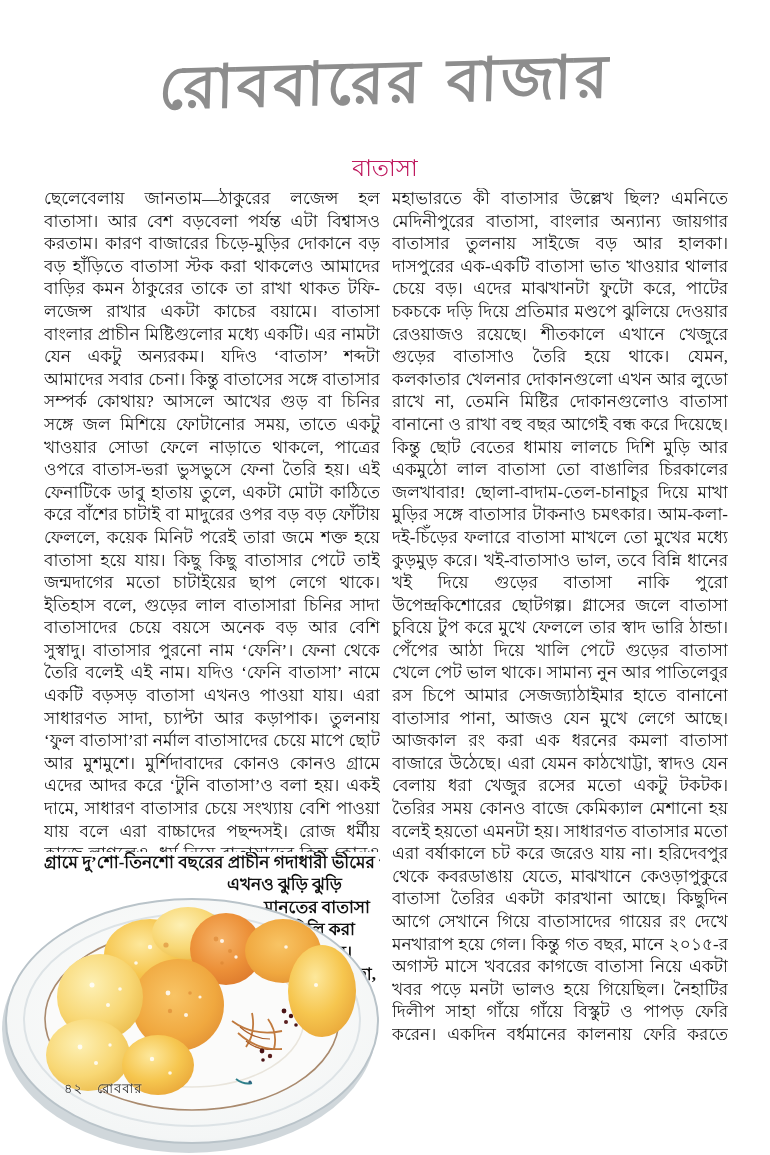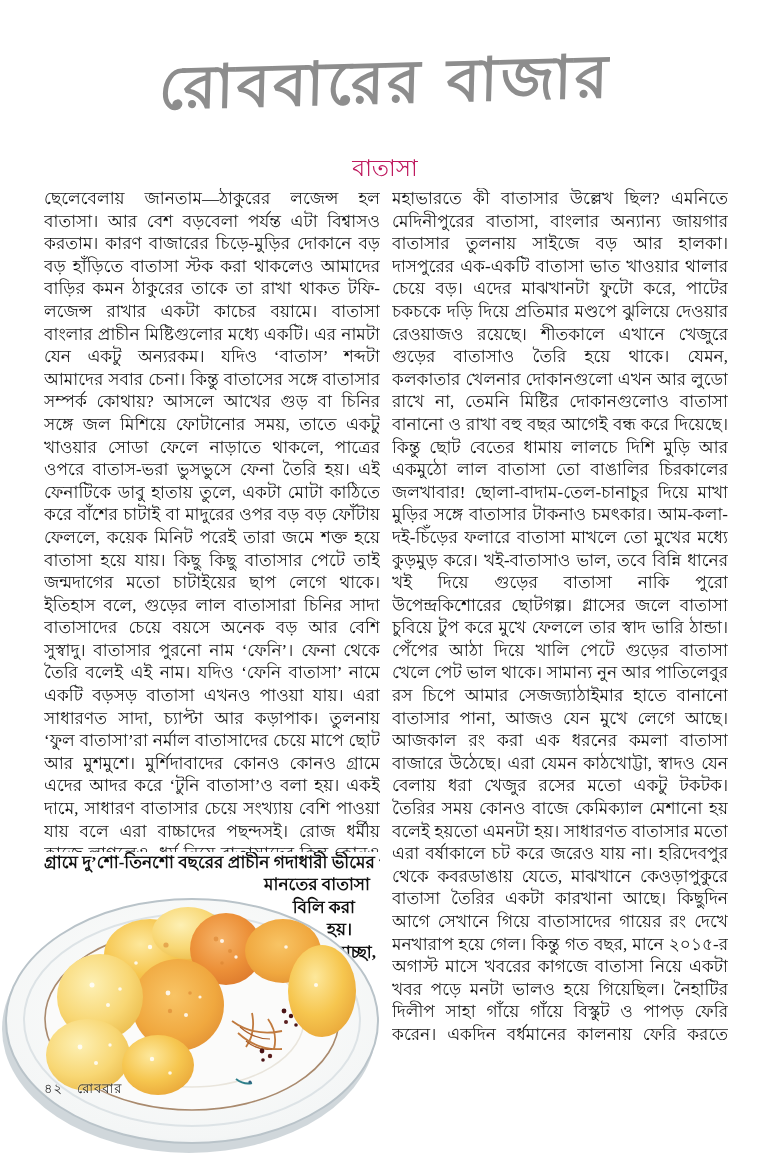--- a/index.html
+++ b/index.html
@@ -70,21 +70,21 @@
     font-weight:700;
     color:#0d0d0d;
   }
   
   .photo {
     position:absolute; left:0; top:893px;
     width:394px; height:262px;
   }
   .photo svg { display:block; }
   .photo-caption {
-    position:absolute; left:44px; top:186px;
+    position:absolute; left:64px; top:186px;
     font-size:13px; color:#1c1c1c;
     letter-spacing:1px;
     display:flex; gap:14px;
     text-shadow:0 0 2px #ffffff;
   }
 </style>
 </head>
 <body>
 
 <div class="page">
@@ -94,20 +94,21 @@
   </div>
 
   <div class="article-title">বাতাসা</div>
 
   <div class="columns">
 
     <div class="col">
       <div class="body-text flow1">ছেলেবেলায় জানতাম—ঠাকুরের লজেন্স হল বাতাসা। আর বেশ বড়বেলা পর্যন্ত এটা বিশ্বাসও করতাম। কারণ বাজারের চিড়ে-মুড়ির দোকানে বড় বড় হাঁড়িতে বাতাসা স্টক করা থাকলেও আমাদের বাড়ির কমন ঠাকুরের তাকে তা রাখা থাকত টফি-লজেন্স রাখার একটা কাচের বয়ামে। বাতাসা বাংলার প্রাচীন মিষ্টিগুলোর মধ্যে একটি। এর নামটা যেন একটু অন্যরকম। যদিও ‘বাতাস’ শব্দটা আমাদের সবার চেনা। কিন্তু বাতাসের সঙ্গে বাতাসার সম্পর্ক কোথায়? আসলে আখের গুড় বা চিনির সঙ্গে জল মিশিয়ে ফোটানোর সময়, তাতে একটু খাওয়ার সোডা ফেলে নাড়াতে থাকলে, পাত্রের ওপরে বাতাস-ভরা ভুসভুসে ফেনা তৈরি হয়। এই ফেনাটিকে ডাবু হাতায় তুলে, একটা মোটা কাঠিতে করে বাঁশের চাটাই বা মাদুরের ওপর বড় বড় ফোঁটায় ফেললে, কয়েক মিনিট পরেই তারা জমে শক্ত হয়ে বাতাসা হয়ে যায়। কিছু কিছু বাতাসার পেটে তাই জন্মদাগের মতো চাটাইয়ের ছাপ লেগে থাকে। ইতিহাস বলে, গুড়ের লাল বাতাসারা চিনির সাদা বাতাসাদের চেয়ে বয়সে অনেক বড় আর বেশি সুস্বাদু। বাতাসার পুরনো নাম ‘ফেনি’। ফেনা থেকে তৈরি বলেই এই নাম। যদিও ‘ফেনি বাতাসা’ নামে একটি বড়সড় বাতাসা এখনও পাওয়া যায়। এরা সাধারণত সাদা, চ্যাপ্টা আর কড়াপাক। তুলনায় ‘ফুল বাতাসা’রা নর্মাল বাতাসাদের চেয়ে মাপে ছোট আর মুশমুশে। মুর্শিদাবাদের কোনও কোনও গ্রামে এদের আদর করে ‘টুনি বাতাসা’ও বলা হয়। একই দামে, সাধারণ বাতাসার চেয়ে সংখ্যায় বেশি পাওয়া যায় বলে এরা বাচ্চাদের পছন্দসই। রোজ ধর্মীয় কাজে লাগলেও, ধর্ম নিয়ে বাতাসাদের কিন্তু কোনও গোঁড়ামি নেই। বছর আষ্টেক আগে চন্দননগরের সুরপাড়ায় এক ইস্টারের দুপুরে, টুপি-পরা সাইকেল রিকশাচালক টনি ডিসুজা-র বাড়িতে যিশুবাবার প্রসাদি বাতাসা আর খই খেতে খেতে তাঁর হাতের সুরেলা ম্যান্ডোলিন শুনেছিলাম। পিরবাবাদের মাজারেও আমি হরদম বাতাসা চড়াতে দেখেছি। আর হিন্দুদের হরির লুট বা সত্যনারায়ণ তো বাতাসা ছাড়া অসম্ভব। এক-একটি বাতাসাকে চামচের মতো ব্যবহার করে, তাই দিয়ে প্রতি গালে উৎকৃষ্ট সিন্নি তুলে তুলে খাওয়ার একটা আলাদা নেশা আছে। এর কাছাকাছি মৌতাত পেয়েছি ডালডাবিহীন সাদা রঙের মিষ্টি দইয়ের (‘অমৃত’, ‘পুঁটিরাম’, বা ‘মিঠাই’) ওপর খানকতক ছোট সাইজের দিশি ক্ষীরকদম (গায়ে অবাঙালি স্টাইলে ক্ষীরের কুচি মাখানো নয়) আলগোছে ছড়িয়ে, চামচে করে আনমনে তুলে তুলে খাওয়ার সময়। মেদিনীপুরের তাড়াগেড়িয়া, কুলবেড়িয়ার মতো</div>
       <div class="wrap-block">
         <div class="wrap-intro">গ্রামে দু’শো-তিনশো বছরের প্রাচীন গদাধারী ভীমের পুজোয়</div>
+        <div class="wrap-line wr1">এখনও ঝুড়ি ঝুড়ি</div>
         <div class="wrap-line wr2">মানতের বাতাসা</div>
         <div class="wrap-line wr3">বিলি করা</div>
         <div class="wrap-line wr4">হয়।</div>
         <div class="wrap-line wr5">আচ্ছা,</div>
       </div>
     </div>
 
     <div class="col">
       <div class="body-text flow2">মহাভারতে কী বাতাসার উল্লেখ ছিল? এমনিতে মেদিনীপুরের বাতাসা, বাংলার অন্যান্য জায়গার বাতাসার তুলনায় সাইজে বড় আর হালকা। দাসপুরের এক-একটি বাতাসা ভাত খাওয়ার থালার চেয়ে বড়। এদের মাঝখানটা ফুটো করে, পাটের চকচকে দড়ি দিয়ে প্রতিমার মণ্ডপে ঝুলিয়ে দেওয়ার রেওয়াজও রয়েছে। শীতকালে এখানে খেজুরে গুড়ের বাতাসাও তৈরি হয়ে থাকে। যেমন, কলকাতার খেলনার দোকানগুলো এখন আর লুডো রাখে না, তেমনি মিষ্টির দোকানগুলোও বাতাসা বানানো ও রাখা বহু বছর আগেই বন্ধ করে দিয়েছে। কিন্তু ছোট বেতের ধামায় লালচে দিশি মুড়ি আর একমুঠো লাল বাতাসা তো বাঙালির চিরকালের জলখাবার! ছোলা-বাদাম-তেল-চানাচুর দিয়ে মাখা মুড়ির সঙ্গে বাতাসার টাকনাও চমৎকার। আম-কলা-দই-চিঁড়ের ফলারে বাতাসা মাখলে তো মুখের মধ্যে কুড়মুড় করে। খই-বাতাসাও ভাল, তবে বিন্নি ধানের খই দিয়ে গুড়ের বাতাসা নাকি পুরো উপেন্দ্রকিশোরের ছোটগল্প। গ্লাসের জলে বাতাসা চুবিয়ে টুপ করে মুখে ফেললে তার স্বাদ ভারি ঠান্ডা। পেঁপের আঠা দিয়ে খালি পেটে গুড়ের বাতাসা খেলে পেট ভাল থাকে। সামান্য নুন আর পাতিলেবুর রস চিপে আমার সেজজ্যাঠাইমার হাতে বানানো বাতাসার পানা, আজও যেন মুখে লেগে আছে। আজকাল রং করা এক ধরনের কমলা বাতাসা বাজারে উঠেছে। এরা যেমন কাঠখোট্টা, স্বাদও যেন বেলায় ধরা খেজুর রসের মতো একটু টকটক। তৈরির সময় কোনও বাজে কেমিক্যাল মেশানো হয় বলেই হয়তো এমনটা হয়। সাধারণত বাতাসার মতো এরা বর্ষাকালে চট করে জরেও যায় না। হরিদেবপুর থেকে কবরডাঙায় যেতে, মাঝখানে কেওড়াপুকুরে বাতাসা তৈরির একটা কারখানা আছে। কিছুদিন আগে সেখানে গিয়ে বাতাসাদের গায়ের রং দেখে মনখারাপ হয়ে গেল। কিন্তু গত বছর, মানে ২০১৫-র অগাস্ট মাসে খবরের কাগজে বাতাসা নিয়ে একটা খবর পড়ে মনটা ভালও হয়ে গিয়েছিল। নৈহাটির দিলীপ সাহা গাঁয়ে গাঁয়ে বিস্কুট ও পাপড় ফেরি করেন। একদিন বর্ধমানের কালনায় ফেরি করতে গিয়ে বন্যায় সর্বস্ব ভেসে যাওয়া একদল মানুষকে দ্যাখেন দিলীপ। দেখে এত খারাপ লেগেছিল যে, দু’দিন পরে খান পঞ্চাশেক পুরনো জামাকাপড়, বারো কিলো মুড়ি আর চার কিলো বাতাসা নিয়ে সেখানে ফের হাজির হয়েছিলেন। সঙ্গে এনেছিলেন পাঁচ বছরের ছোট্ট ছেলে শুভকে। ওর বড় বড় চোখ দু’টোকে দেখাতে চেয়েছিলেন—মানুষ কত কষ্ট করে বাঁচে। সেদিন বিলোতে বিলোতে মুড়ি-বাতাসা শেষ হয়ে গেলে স্থানীয় দোকান থেকে আরও কিনেছিলেন। একজন লোক, যার ময়লা প্যান্টের কোমরে বেল্টের বদলে একটা দড়ি বাঁধা রয়েছে, সে তাঁদের সাহায্য করতে এসেছে দেখে, সেদিন সেই ঘর-হারানো মানুষগুলো চোখের জল আটকাতে পারেননি। শুনেছি, অবস্থাপন্ন বাড়িতে পইতে হলে, মাথা-কামানো ছেলেটিকে একটি বড় দাঁড়িপাল্লার একদিকে বসিয়ে, অন্যদিকে সমান ওজনের বাতাসা চাপিয়ে, তা গরিব মানুষদের মধ্যে বিলিয়ে দেওয়া হয়। সেইসব দাঁড়িপাল্লারা বাজারে মাছ বা সবজি মাপার পাল্লাদের চিরকাল ছোট নজরে দ্যাখে। কিন্তু অগাস্টের সেই পড়ন্ত বিকেলে ফেরিওয়ালা দিলীপবাবুর মনের ওজন দেখে সেইসব অহংকারী দাঁড়িপাল্লাও যেন শ্রদ্ধায় তাঁর সামনে নতজানু হয়ে রইল।</div>
     </div>

